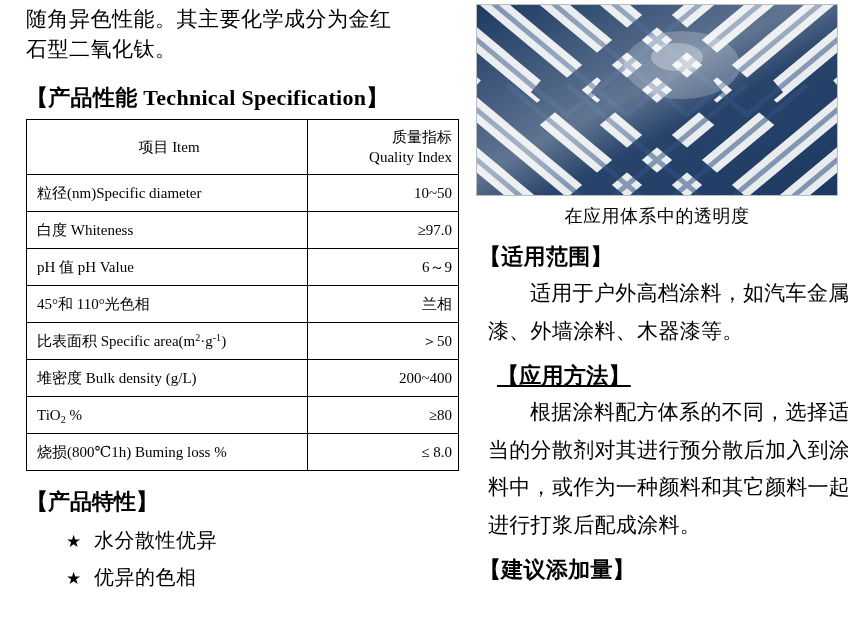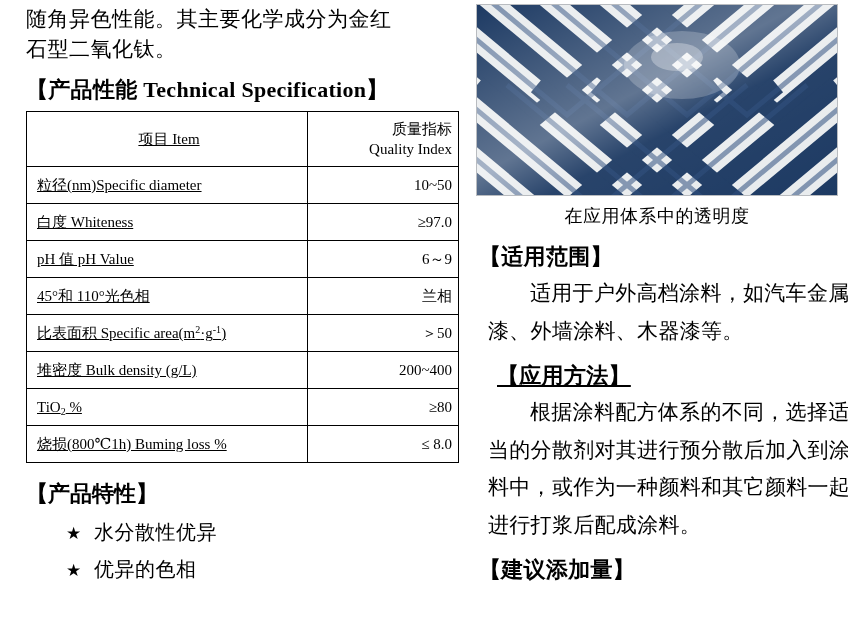--- a/index.html
+++ b/index.html
@@ -29,42 +29,41 @@
     box-sizing: border-box;
   }
   .intro-text {
     font-size: 21px;
     line-height: 1.45;
     letter-spacing: 0.5px;
   }
   .section-head {
     font-size: 22px;
     font-weight: bold;
-    margin-top: 10px;
+    margin-top: 18px;
     margin-bottom: 6px;
     letter-spacing: 0.3px;
   }
   table.spec {
     border-collapse: collapse;
     width: 404px;
     margin-top: 2px;
     table-layout: fixed;
   }
   table.spec td, table.spec th {
     border: 1px solid #000000;
     padding: 6px 6px;
     font-size: 15px;
     font-weight: normal;
     vertical-align: middle;
   }
   table.spec .c-item {
     width: 264px;
     text-align: left;
     padding-left: 10px;
-    text-decoration: underline;
   }
   table.spec .c-val {
     width: 138px;
     text-align: right;
   }
   table.spec thead td {
     text-align: center;
     line-height: 1.35;
     padding-top: 7px;
     padding-bottom: 7px;

